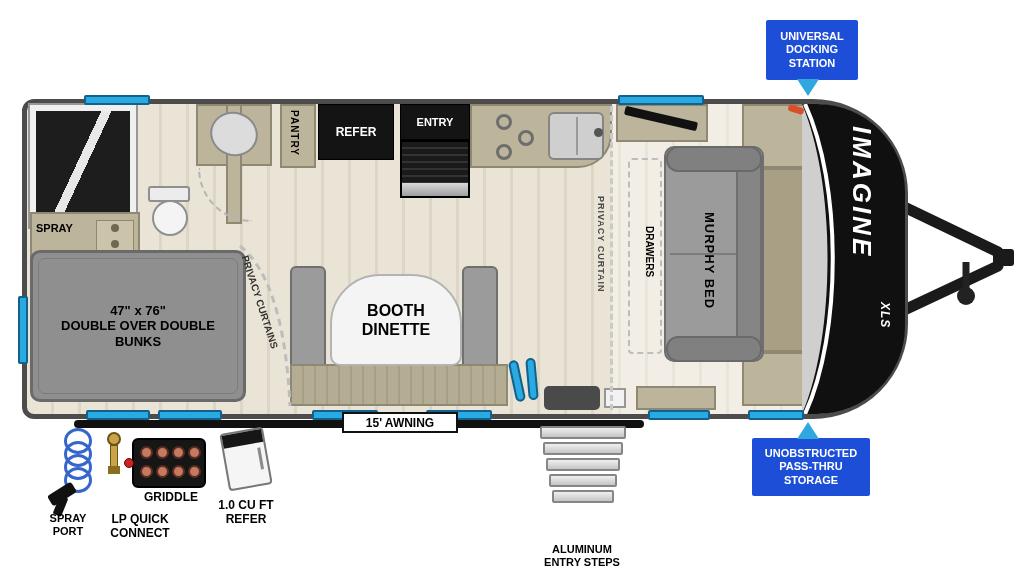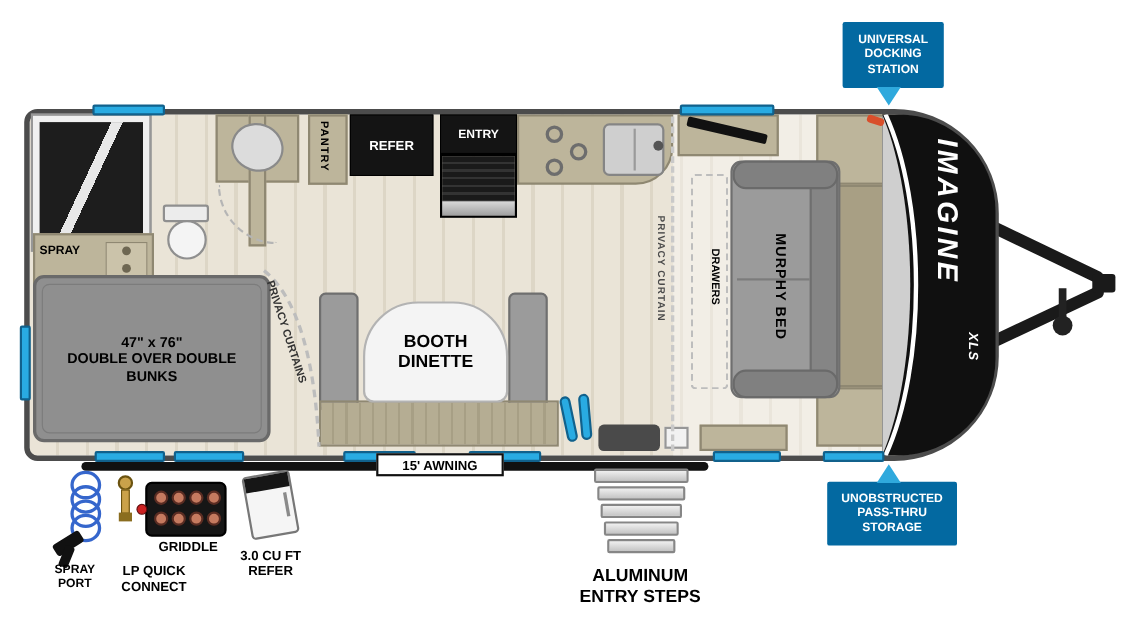--- a/index.html
+++ b/index.html
@@ -32,21 +32,21 @@
     display:flex; align-items:center; justify-content:center; font-weight:bold; z-index:4; }
   .win { position:absolute; height:10px; background:#29abe2; border:2px solid #11618c;
     border-radius:2px; z-index:6; }
   .win-v { position:absolute; width:10px; background:#29abe2; border:2px solid #11618c;
     border-radius:2px; z-index:6; }
   .label { position:absolute; font-weight:bold; color:#000; white-space:pre-line;
     text-align:center; z-index:7; line-height:1.2; }
   .vlabel { position:absolute; writing-mode:vertical-rl; font-weight:bold; color:#000; z-index:7; }
 
   
-  .callout { position:absolute; background:#0369a1; color:#fff; font-weight:bold;
+  .callout { position:absolute; background:#1d4ed8; color:#fff; font-weight:bold;
     text-align:center; display:flex; align-items:center; justify-content:center;
     white-space:pre-line; font-size:11px; line-height:1.2; border-radius:2px; z-index:8; }
   .arrow-down { position:absolute; width:0; height:0; border-left:11px solid transparent;
     border-right:11px solid transparent; border-top:17px solid #2fa9dd; z-index:8; }
   .arrow-up { position:absolute; width:0; height:0; border-left:11px solid transparent;
     border-right:11px solid transparent; border-bottom:17px solid #2fa9dd; z-index:8; }
 
   
   .shower { position:absolute; left:30px; top:105px; width:106px; height:122px;
     background:linear-gradient(115deg, transparent 45%, #e8e8e8 45%, #e8e8e8 52%, transparent 52%), #1d1d1d;
@@ -315,26 +315,26 @@
       <div class="knob"></div>
       <div class="knob"></div>
   </div>
   <div class="griddle-btn"></div>
   <div class="label" style="left:136px; top:490px; width:70px; font-size:12px;">GRIDDLE</div>
 
   <div class="mini-fridge">
     <div class="lid"></div>
       <div class="handle"></div>
   </div>
-  <div class="label" style="left:210px; top:498px; width:72px; font-size:12px;">3.0 CU FT
+  <div class="label" style="left:210px; top:498px; width:72px; font-size:12px;">1.0 CU FT
 REFER</div>
 
   <div class="steps">
     <div class="step" style="width:86px;"></div>
     <div class="step" style="width:80px;"></div>
     <div class="step" style="width:74px;"></div>
     <div class="step" style="width:68px;"></div>
     <div class="step" style="width:62px;"></div>
   </div>
-  <div class="label" style="left:526px; top:514px; width:112px; font-size:16px;">ALUMINUM
+  <div class="label" style="left:526px; top:543px; width:112px; font-size:11px;">ALUMINUM
 ENTRY STEPS</div>
 
 </div>
 
 </body></html>

